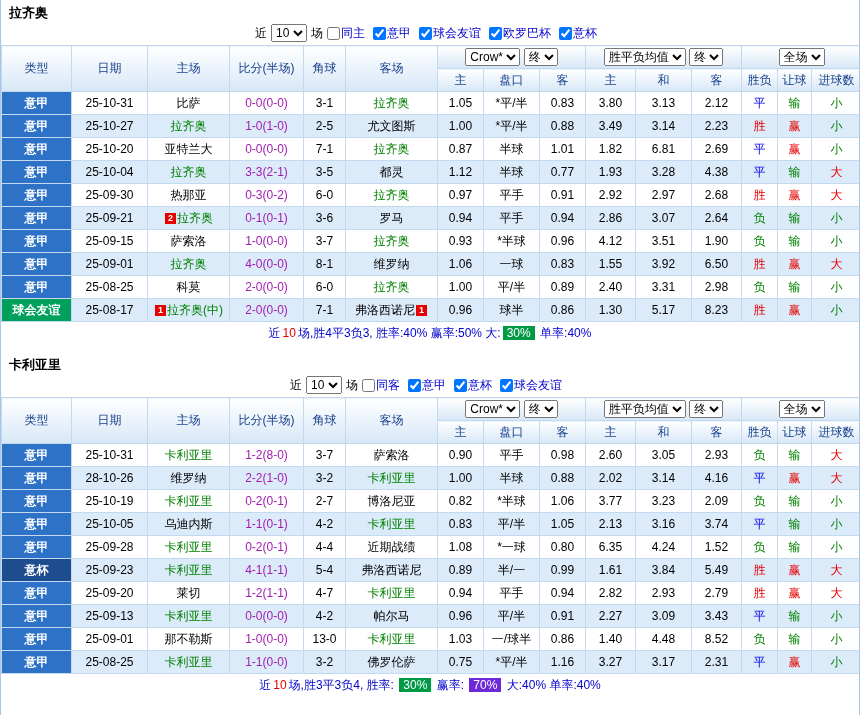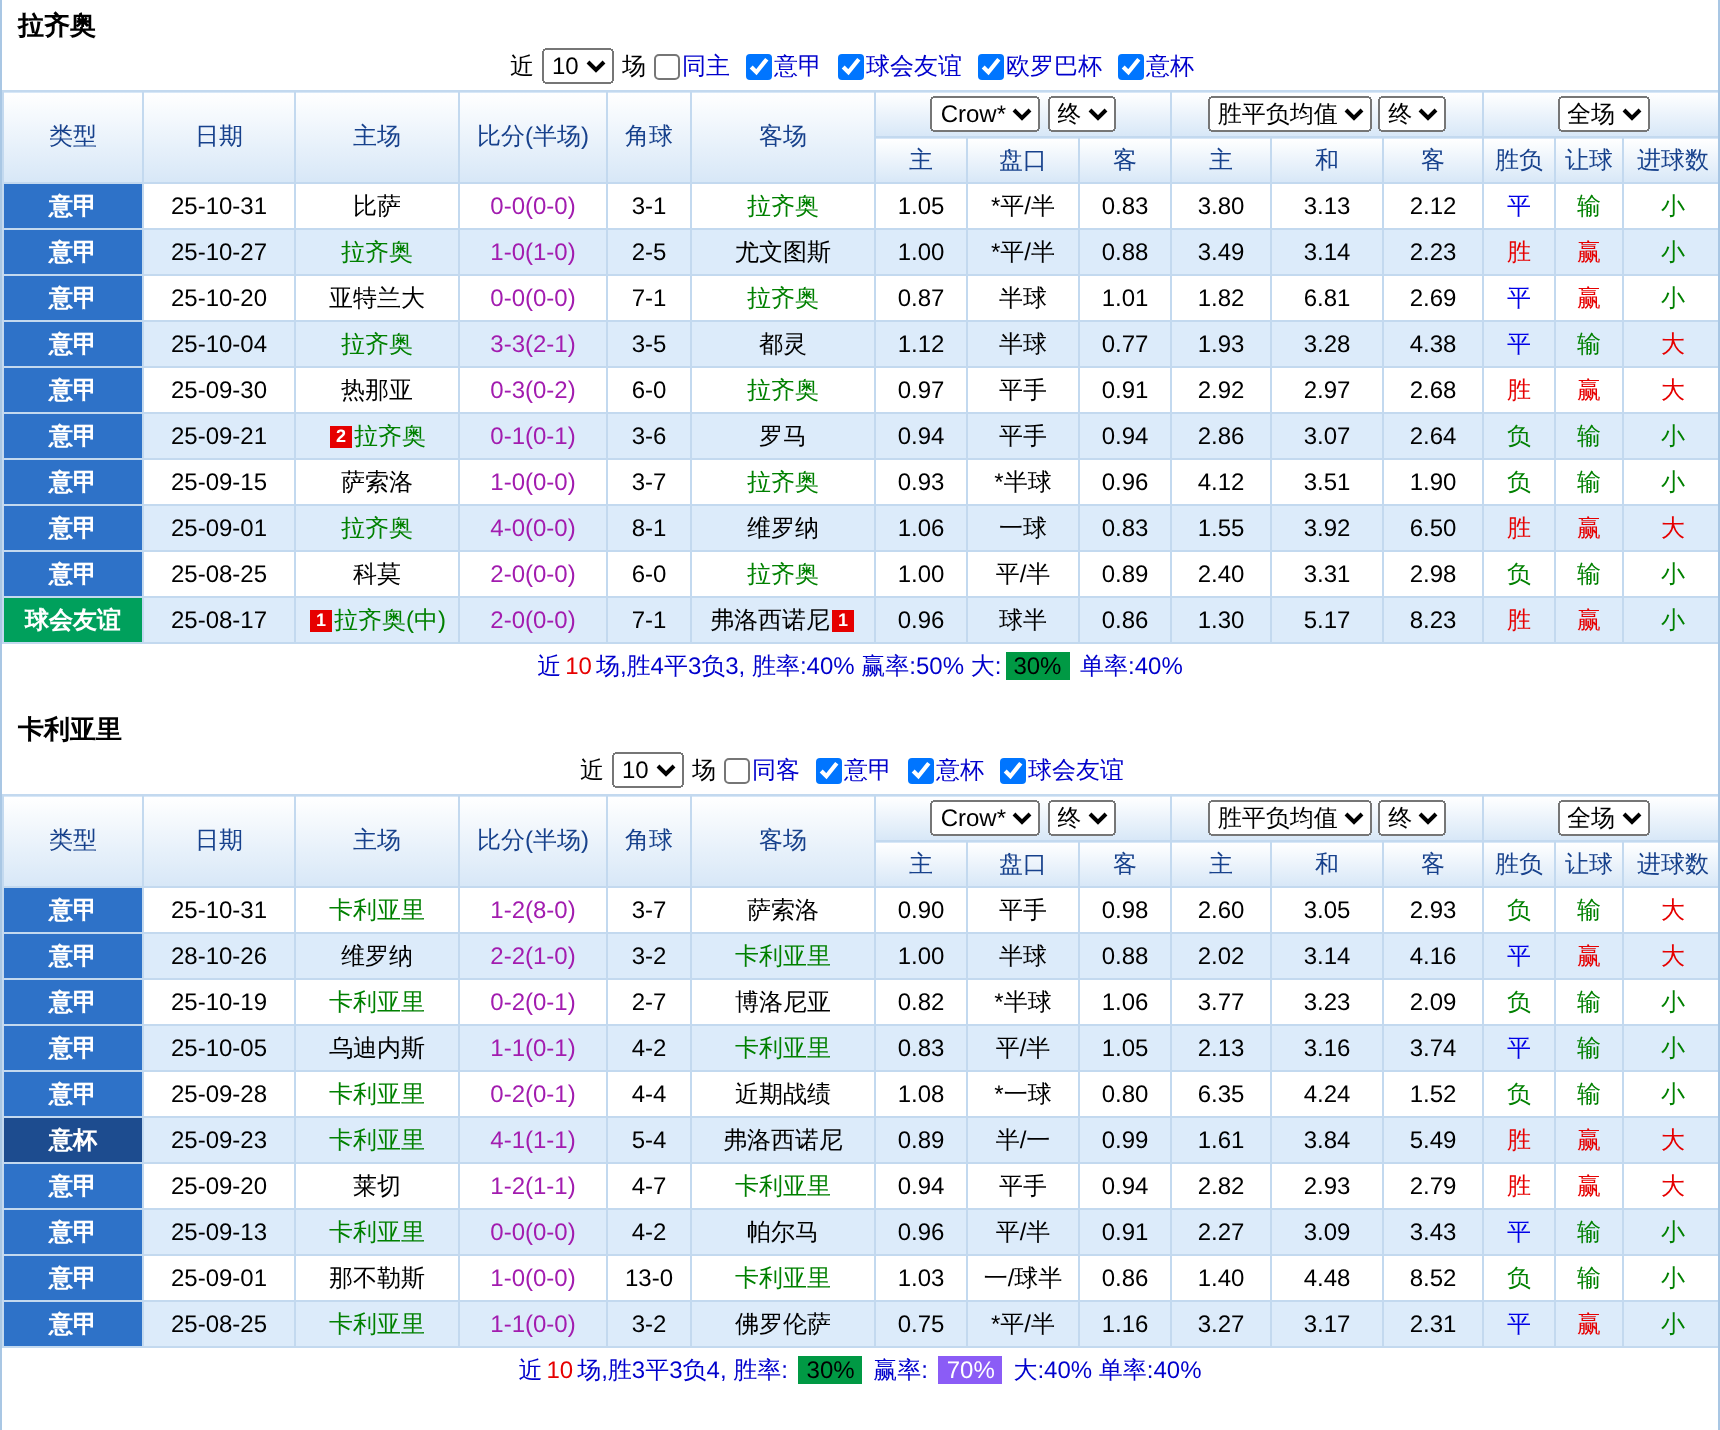--- a/index.html
+++ b/index.html
@@ -25,22 +25,22 @@
   .stats tbody tr:nth-child(even) td.type{background-clip:padding-box}
   td.type{color:#fff;font-weight:bold}
   td.serie-a{background:#2e72c8 !important}
   td.cup{background:#1d4c8f !important}
   td.friendly{background:#00a05c !important}
   .c-red{color:#e60000}.c-green{color:#008000}.c-blue{color:#0000e6}
   td.score{color:#a21caf}
   .summary{text-align:center;padding:3px 0 4px;color:#0000cc}
   .summary span{margin:0 1px}
   .seg-red{color:#e60000}
-  .seg-green-bg{background:#009944;color:#000000;padding:0 4px}
-  .seg-red-bg{background:#8b5cf6;color:#fff;padding:0 4px}
+  .seg-green-bg{background:#009944;color:#ffffff;padding:0 4px}
+  .seg-red-bg{background:#6d28d9;color:#fff;padding:0 4px}
   .badge{display:inline-block;background:#e60000;color:#fff;width:11px;height:11px;line-height:11px;
          font-size:9px;text-align:center;margin:0 1px;vertical-align:1px;font-weight:bold}
   .gap{height:6px}
 </style>
 </head>
 <body>
 
 <div class="page">
 
 

